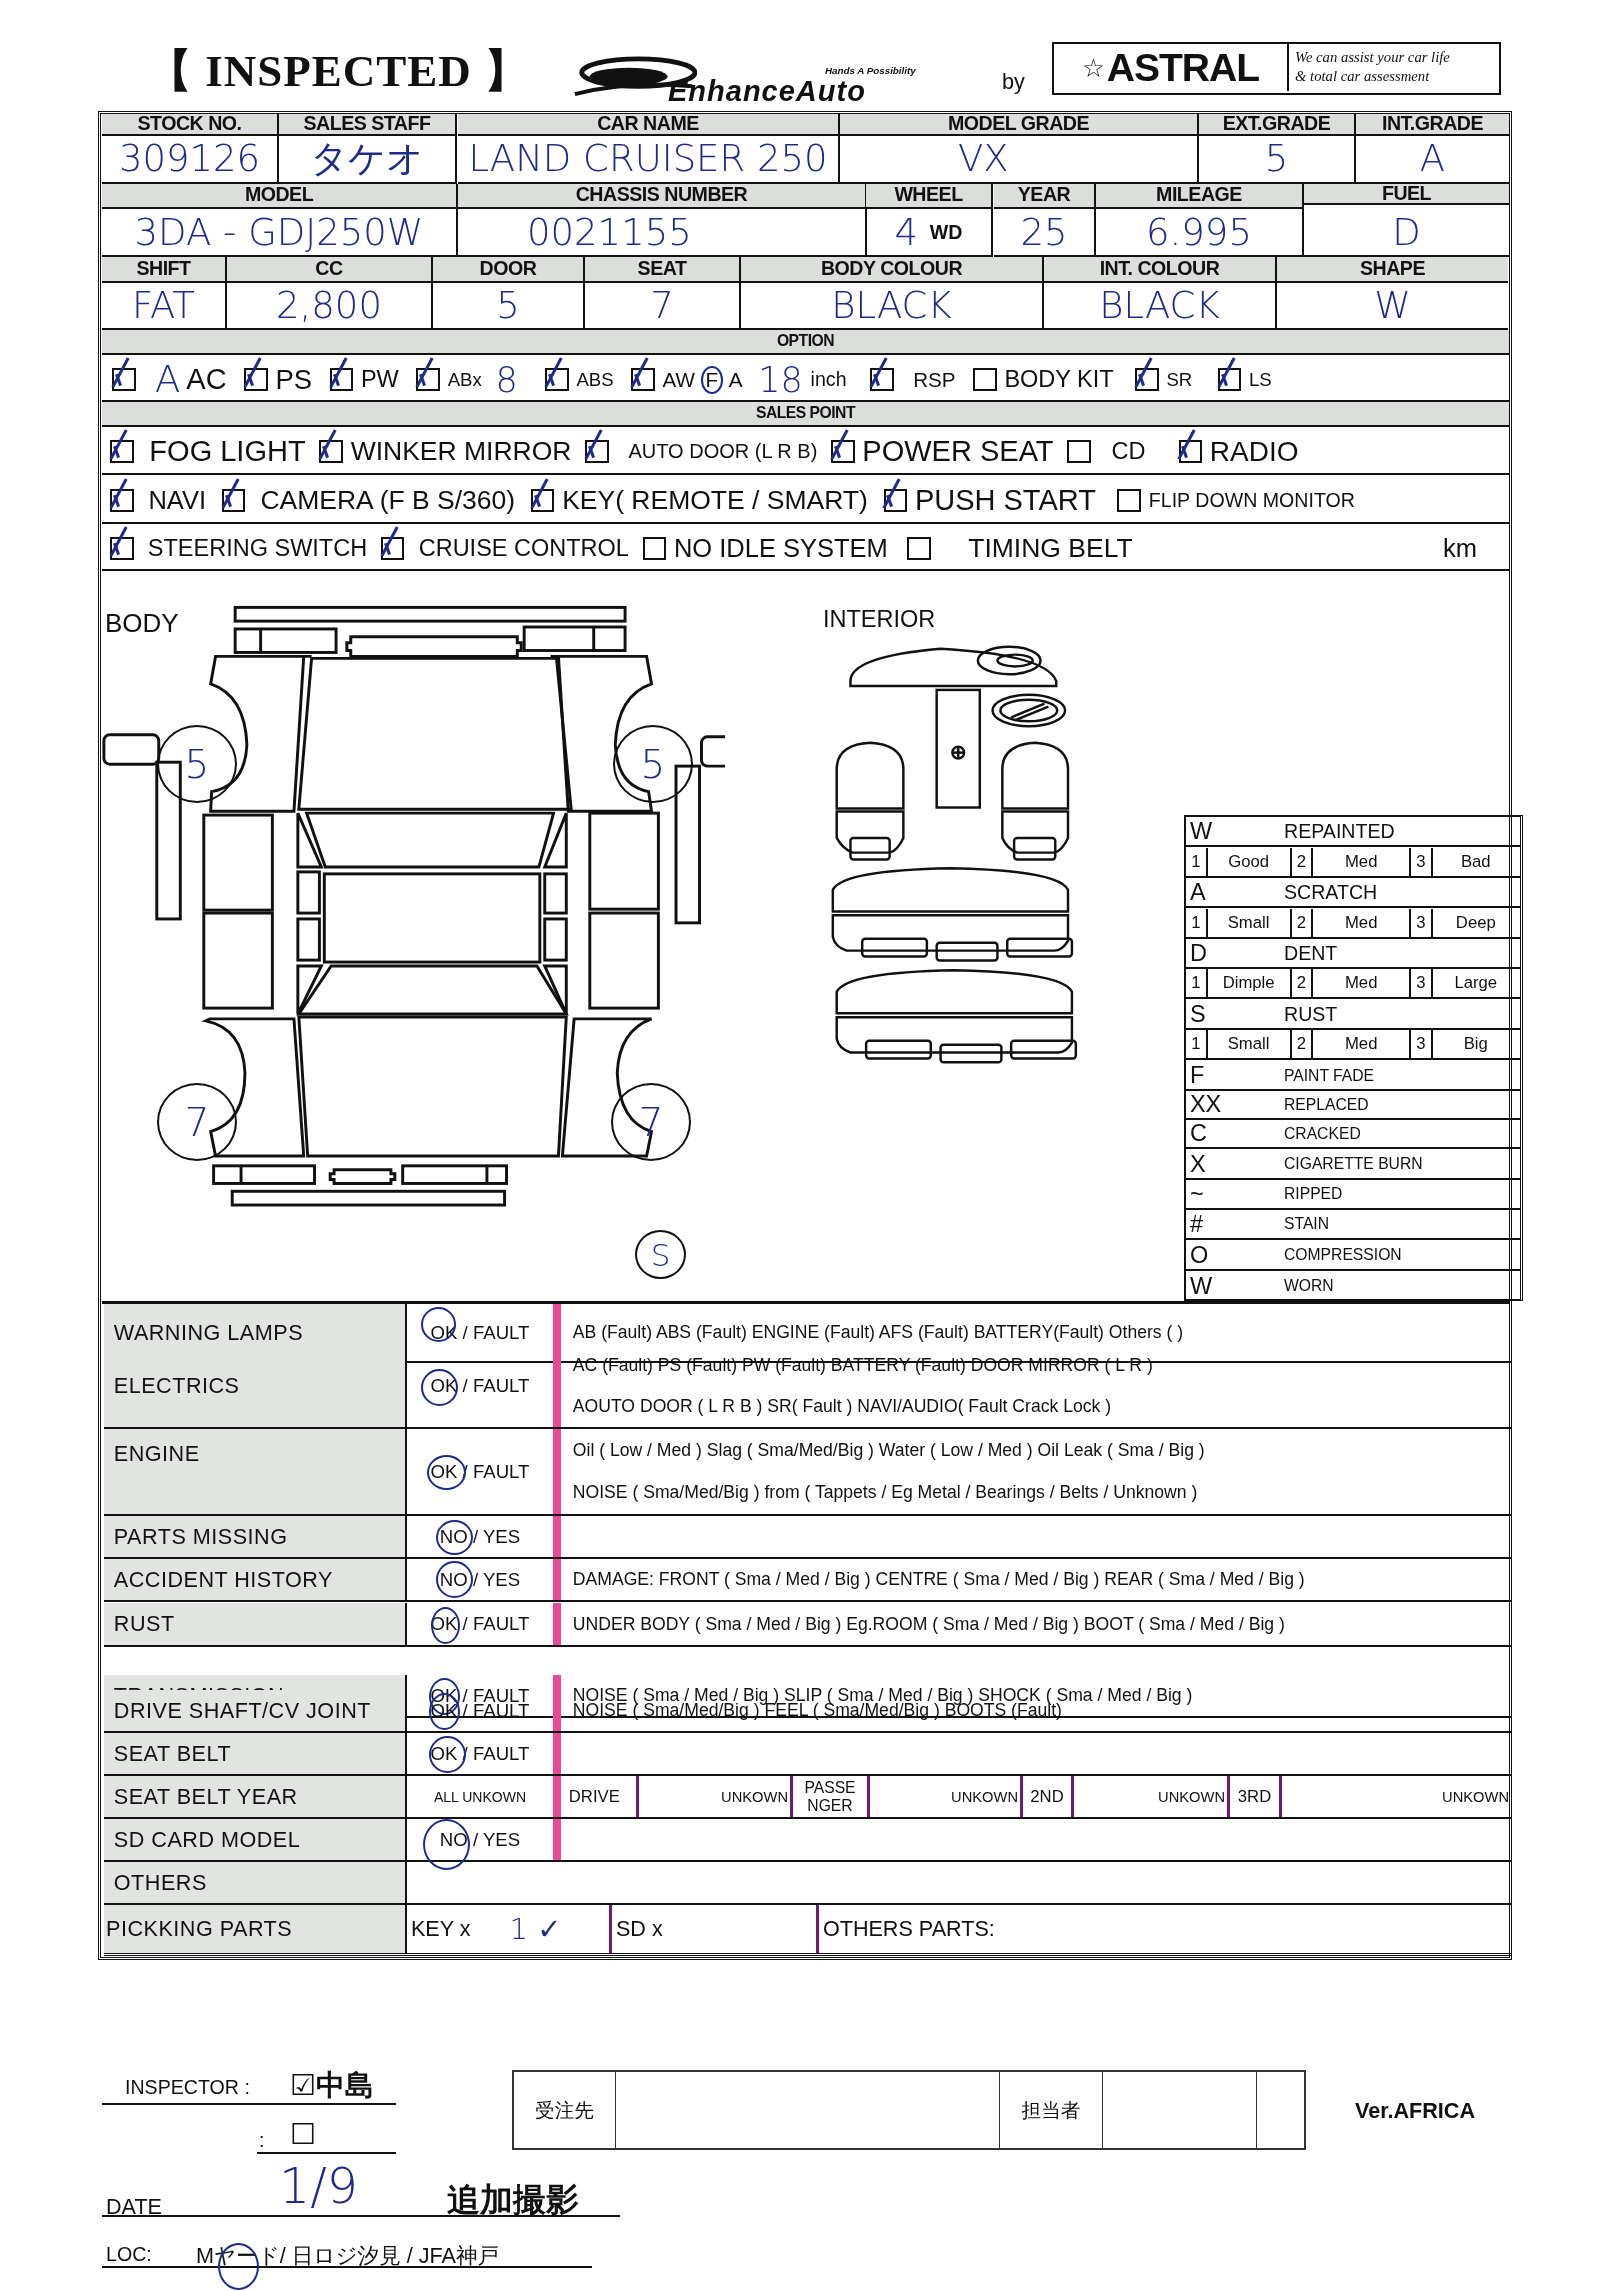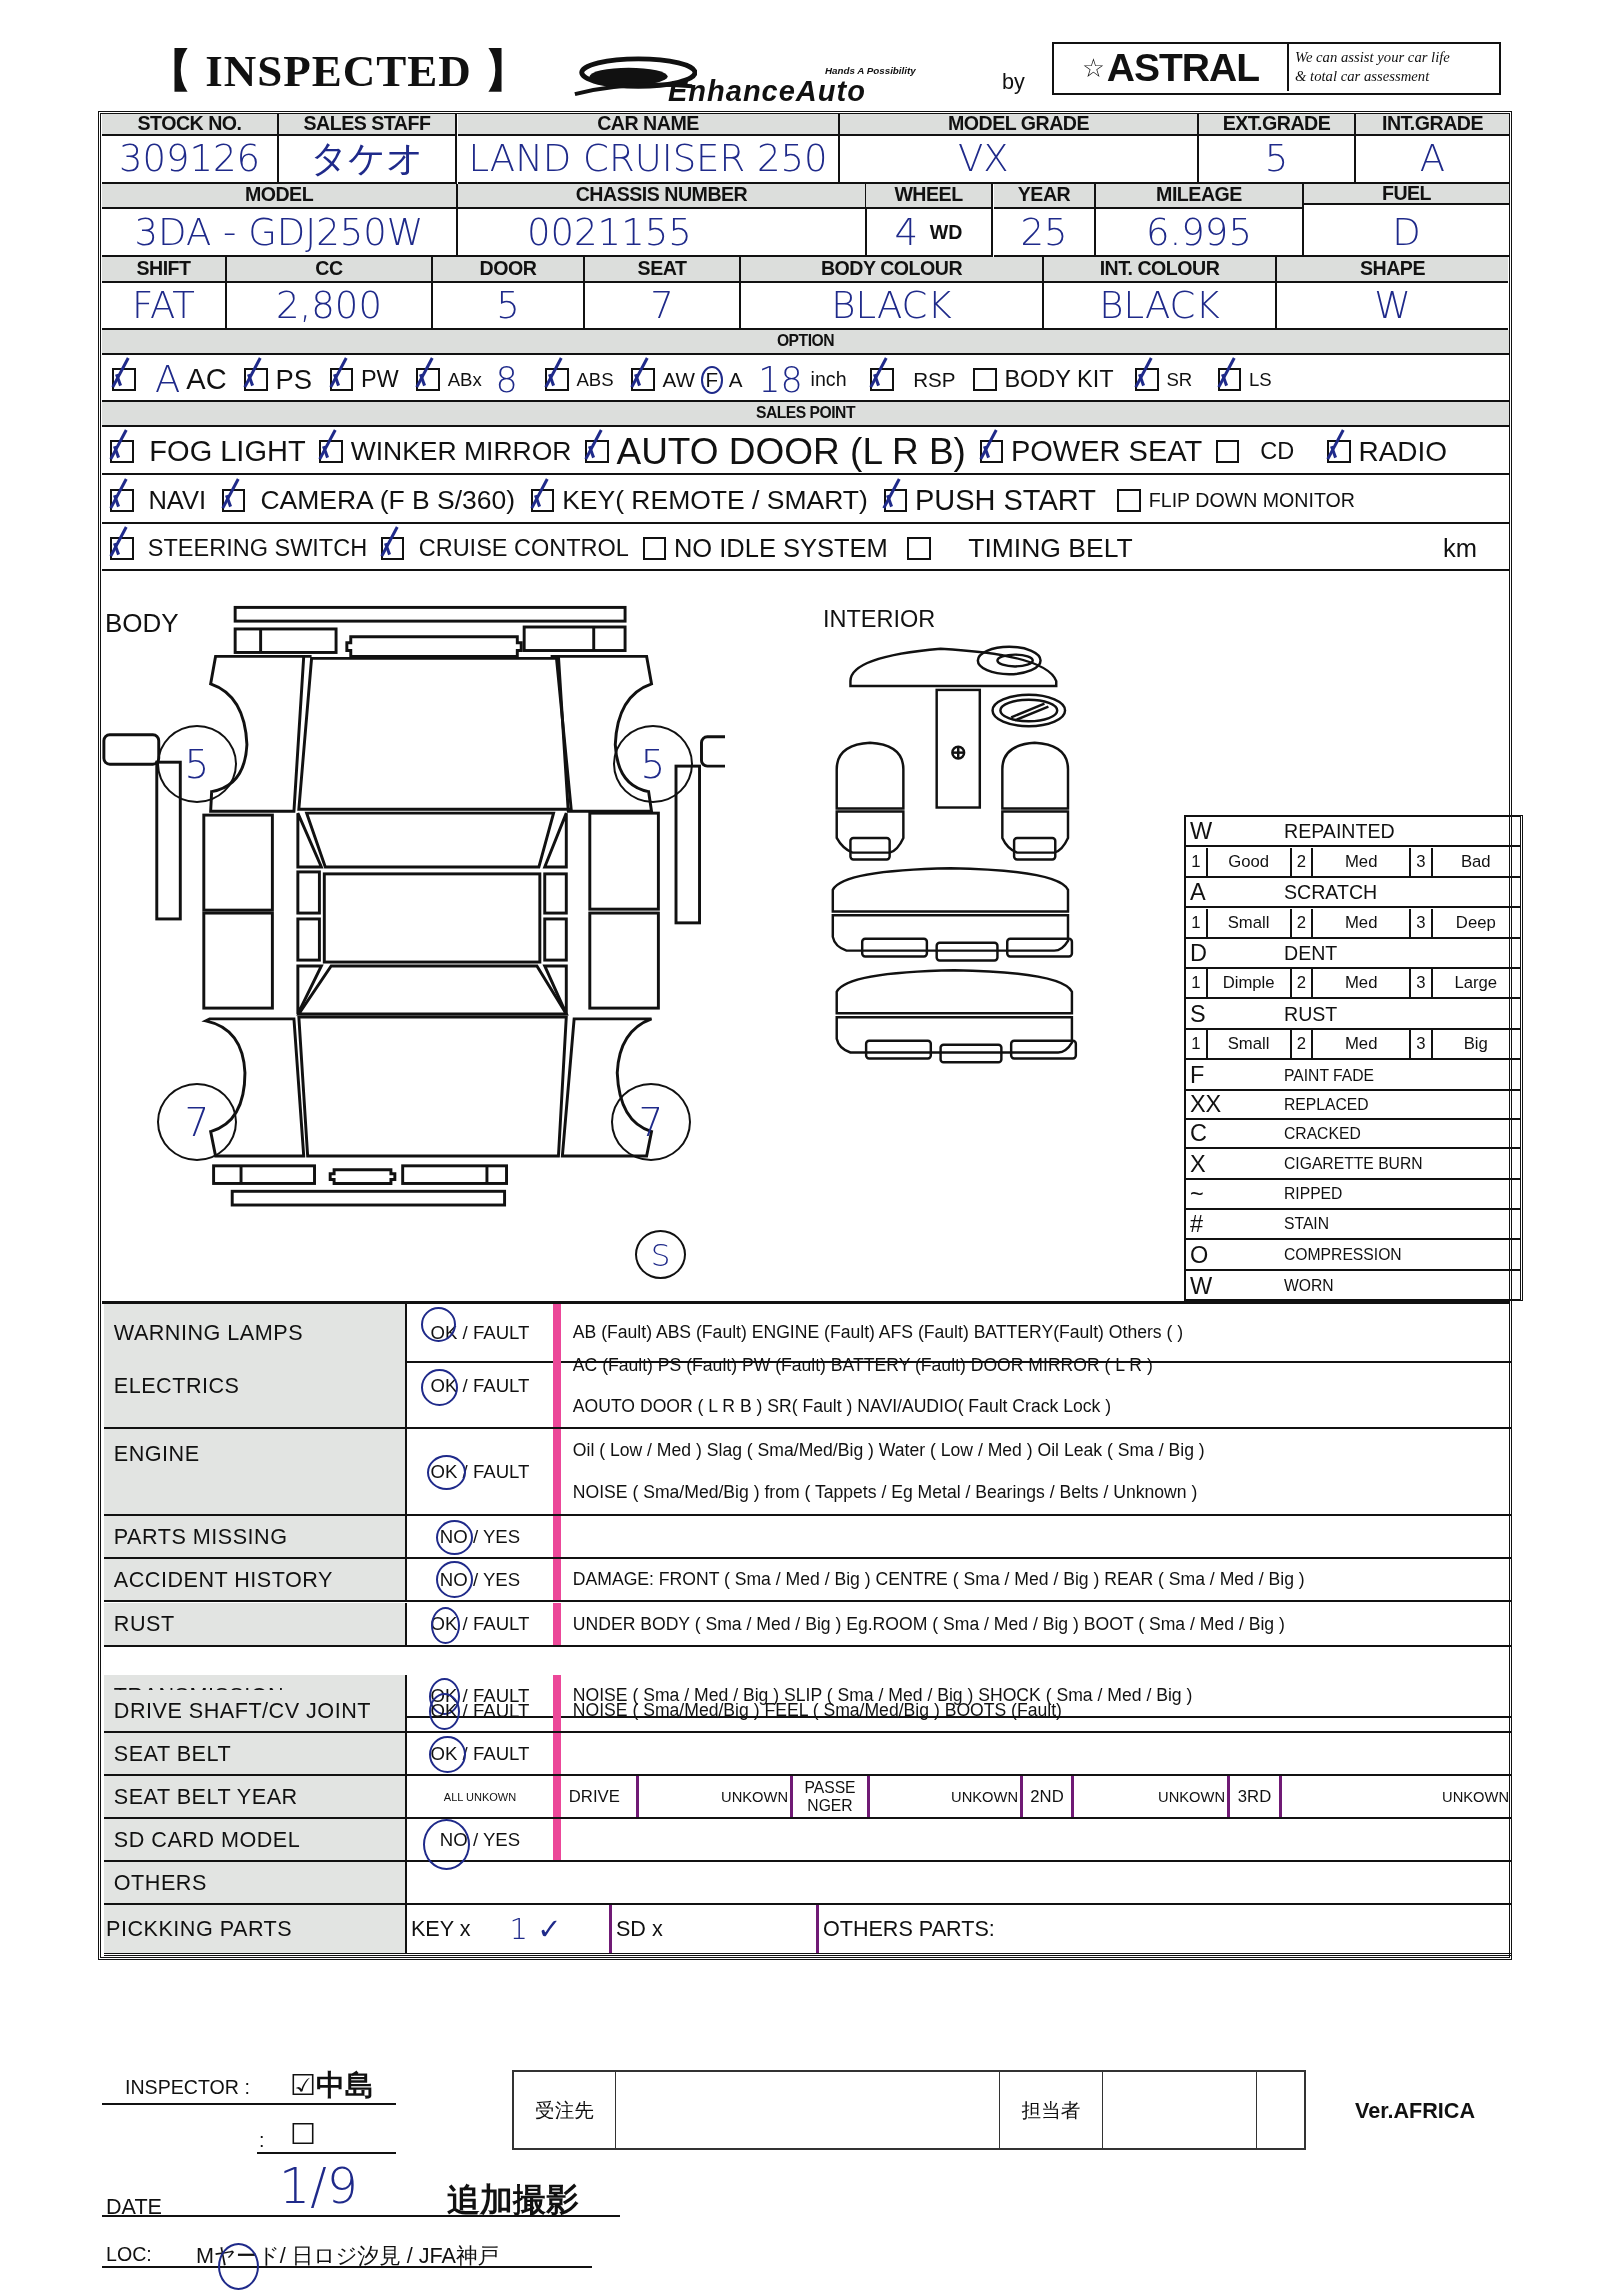--- a/index.html
+++ b/index.html
@@ -158,21 +158,21 @@
 <div class="abs" style="left:102px; top:426px; width:1407px; height:49px; border-bottom:2px solid #111;"></div>
 <div class="abs" style="left:102px; top:475px; width:1407px; height:49px; border-bottom:2px solid #111;"></div>
 <div class="abs" style="left:102px; top:524px; width:1407px; height:47px; border-bottom:2px solid #111;"></div>
 
 <div class="optrow" style="top:433px; height:37px;">
   <span class="opt" style="font-size:29px; margin-right:13.7px;"><span class="cb checked"></span>&nbsp;<span>FOG LIGHT</span></span>
   <span class="opt" style="font-size:26.5px; margin-right:13.7px;">
       <span class="cb checked"></span>
       <span>WINKER MIRROR</span>
     </span>
-  <span class="opt" style="font-size:37px; margin-right:13.7px;">
+  <span class="opt" style="font-size:20px; margin-right:13.7px;gap:12px;">
       <span class="cb checked"></span>
       <span>AUTO DOOR (L  R  B)</span>
     </span>
   <span class="opt" style="font-size:29px; margin-right:13.7px;">
       <span class="cb checked"></span>
       <span>POWER SEAT</span>
     </span>
   <span class="opt" style="font-size:23.5px; margin-right:33px;"><span class="cb"></span>&nbsp;&nbsp;<span>CD</span></span>
   <span class="opt" style="font-size:28px;">
       <span class="cb checked"></span>
@@ -466,21 +466,21 @@
   <div class="insp-status">
       <span>OK / FAULT</span>
       <span class="ring" style="left:21.6px; top:2.9px; width:37px; height:37px;"></span>
     </div>
   <div class="insp-detail">
       <div></div>
     </div>
 </div>
 <div class="insp-row" style="top:1776px; height:43px;">
   <div class="insp-label">SEAT BELT YEAR</div>
-  <div class="insp-status" style="font-size:11px;">ALL UNKOWN</div>
+  <div class="insp-status" style="font-size:14px;">ALL UNKOWN</div>
   <div class="sbsub" style="left:457px; width:78px; padding-left:7.8px;">DRIVE</div>
   <div class="sbsub" style="left:535px; width:154px; justify-content:flex-end; padding-right:2px; font-size:14.7px;">UNKOWN</div>
   <div class="sbsub" style="left:689px; width:77px; justify-content:center; text-align:center; line-height:17.6px; font-size:15.7px; padding:0 3.9px;">PASSE NGER</div>
   <div class="sbsub" style="left:766px; width:153px; justify-content:flex-end; padding-right:2px; font-size:14.7px;">UNKOWN</div>
   <div class="sbsub" style="left:919px; width:51px; justify-content:center;">2ND</div>
   <div class="sbsub" style="left:970px; width:156px; justify-content:flex-end; padding-right:2px; font-size:14.7px;">UNKOWN</div>
   <div class="sbsub" style="left:1126px; width:52px; justify-content:center;">3RD</div>
   <div class="sbsub" style="left:1178px; right:0; justify-content:flex-end; padding-right:2px; font-size:14.7px; border-right:none;">UNKOWN</div>
 </div>
 <div class="insp-row" style="top:1819px; height:43px;">

